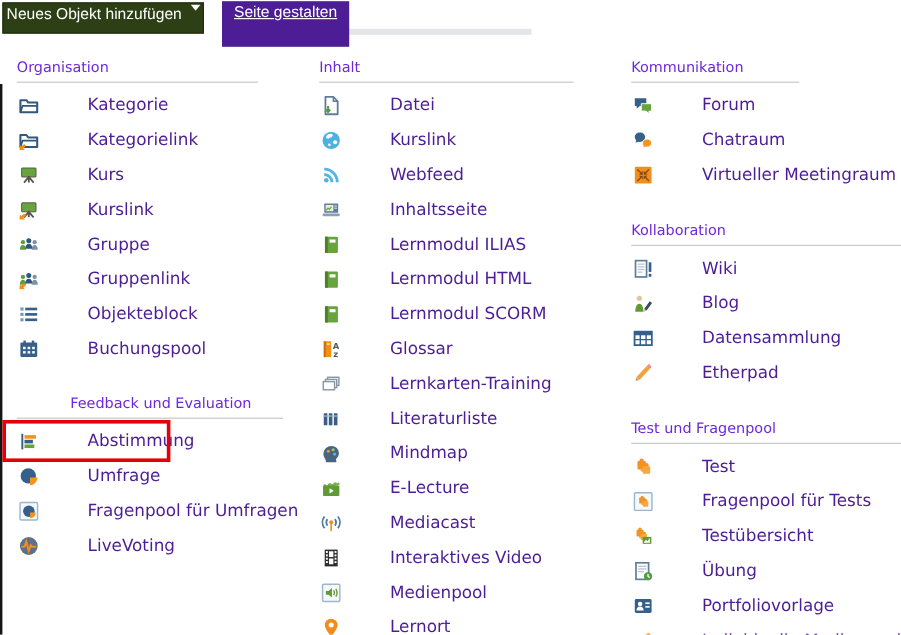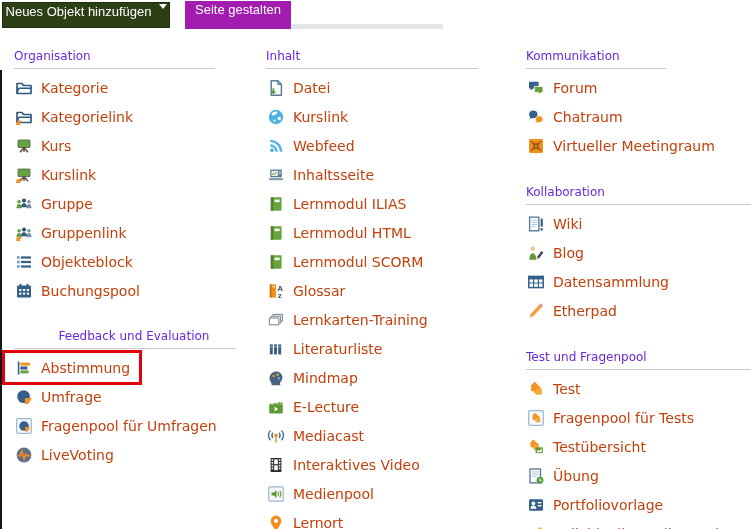--- a/index.html
+++ b/index.html
@@ -6,21 +6,21 @@
   body{
     width:751px;height:529px;position:relative;overflow:hidden;background:#fff;
     font-family:"DejaVu Sans","Liberation Sans",sans-serif;
     -webkit-font-smoothing:antialiased;
   }
   
   .strip{position:absolute;left:185px;top:24px;width:258px;height:5px;background:#e3e6e9;z-index:0;}
   .btn{position:absolute;display:flex;align-items:flex-start;justify-content:center;
        color:#fff;font-size:13px;white-space:nowrap;z-index:1;cursor:pointer;}
   .btn-green{left:2px;top:2px;width:168px;height:26px;background:#2c3f15;border:1px solid #1f2e0d;gap:7px;}
-  .btn-blue{left:185px;top:1px;width:106px;height:28px;background:#a21caf;border:none;}
+  .btn-blue{left:185px;top:1px;width:106px;height:38px;background:#4c1d95;border:none;text-decoration:underline;}
   .caret{width:0;height:0;border-left:4px solid transparent;border-right:4px solid transparent;
          border-top:5px solid #fff;display:inline-block;}
   
   .edge{position:absolute;left:0;top:70px;width:2px;height:459px;background:#151515;}
   
   .col{position:absolute;top:38px;}
   .c0{left:14px;width:240px;}
   .c1{left:266px;width:232px;}
   .c2{left:526px;width:225px;}
   .sec .title{margin:6px 0 0;font-size:12px;line-height:24px;color:#6d28d9;font-weight:400;}
@@ -28,21 +28,21 @@
   .c2 .sec + .sec .title{margin-top:20px;}
   .rule{height:0;border-top:1px solid #c9c9c9;}
   .c0 .sec:nth-child(1) .rule{width:201px;}
   .c0 .sec:nth-child(2) .rule{width:222px;}
   .c1 .rule{width:212px;}
   .c2 .sec:nth-child(1) .rule{width:140px;}
   .c2 .sec:nth-child(2) .rule{width:225px;}
   .c2 .sec:nth-child(3) .rule{width:225px;}
   .items{margin-top:4px;}
   .item{height:29px;display:flex;align-items:center;position:relative;
-        color:#c2410c;font-size:14px;text-decoration:none;cursor:pointer;white-space:nowrap;}
+        color:#4c1d95;font-size:14px;text-decoration:none;cursor:pointer;white-space:nowrap;gap:32px;}
   .ic{flex:0 0 20px;width:20px;height:20px;margin-right:7px;display:flex;
       align-items:center;justify-content:center;}
   .ic svg{width:18px;height:18px;display:block;}
   .hlbox{position:absolute;left:-12px;top:-3px;width:134px;height:29px;
          border:3px solid #e3000b;pointer-events:none;}
 </style>
 </head>
 <body>
 
 <div class="strip"></div>

